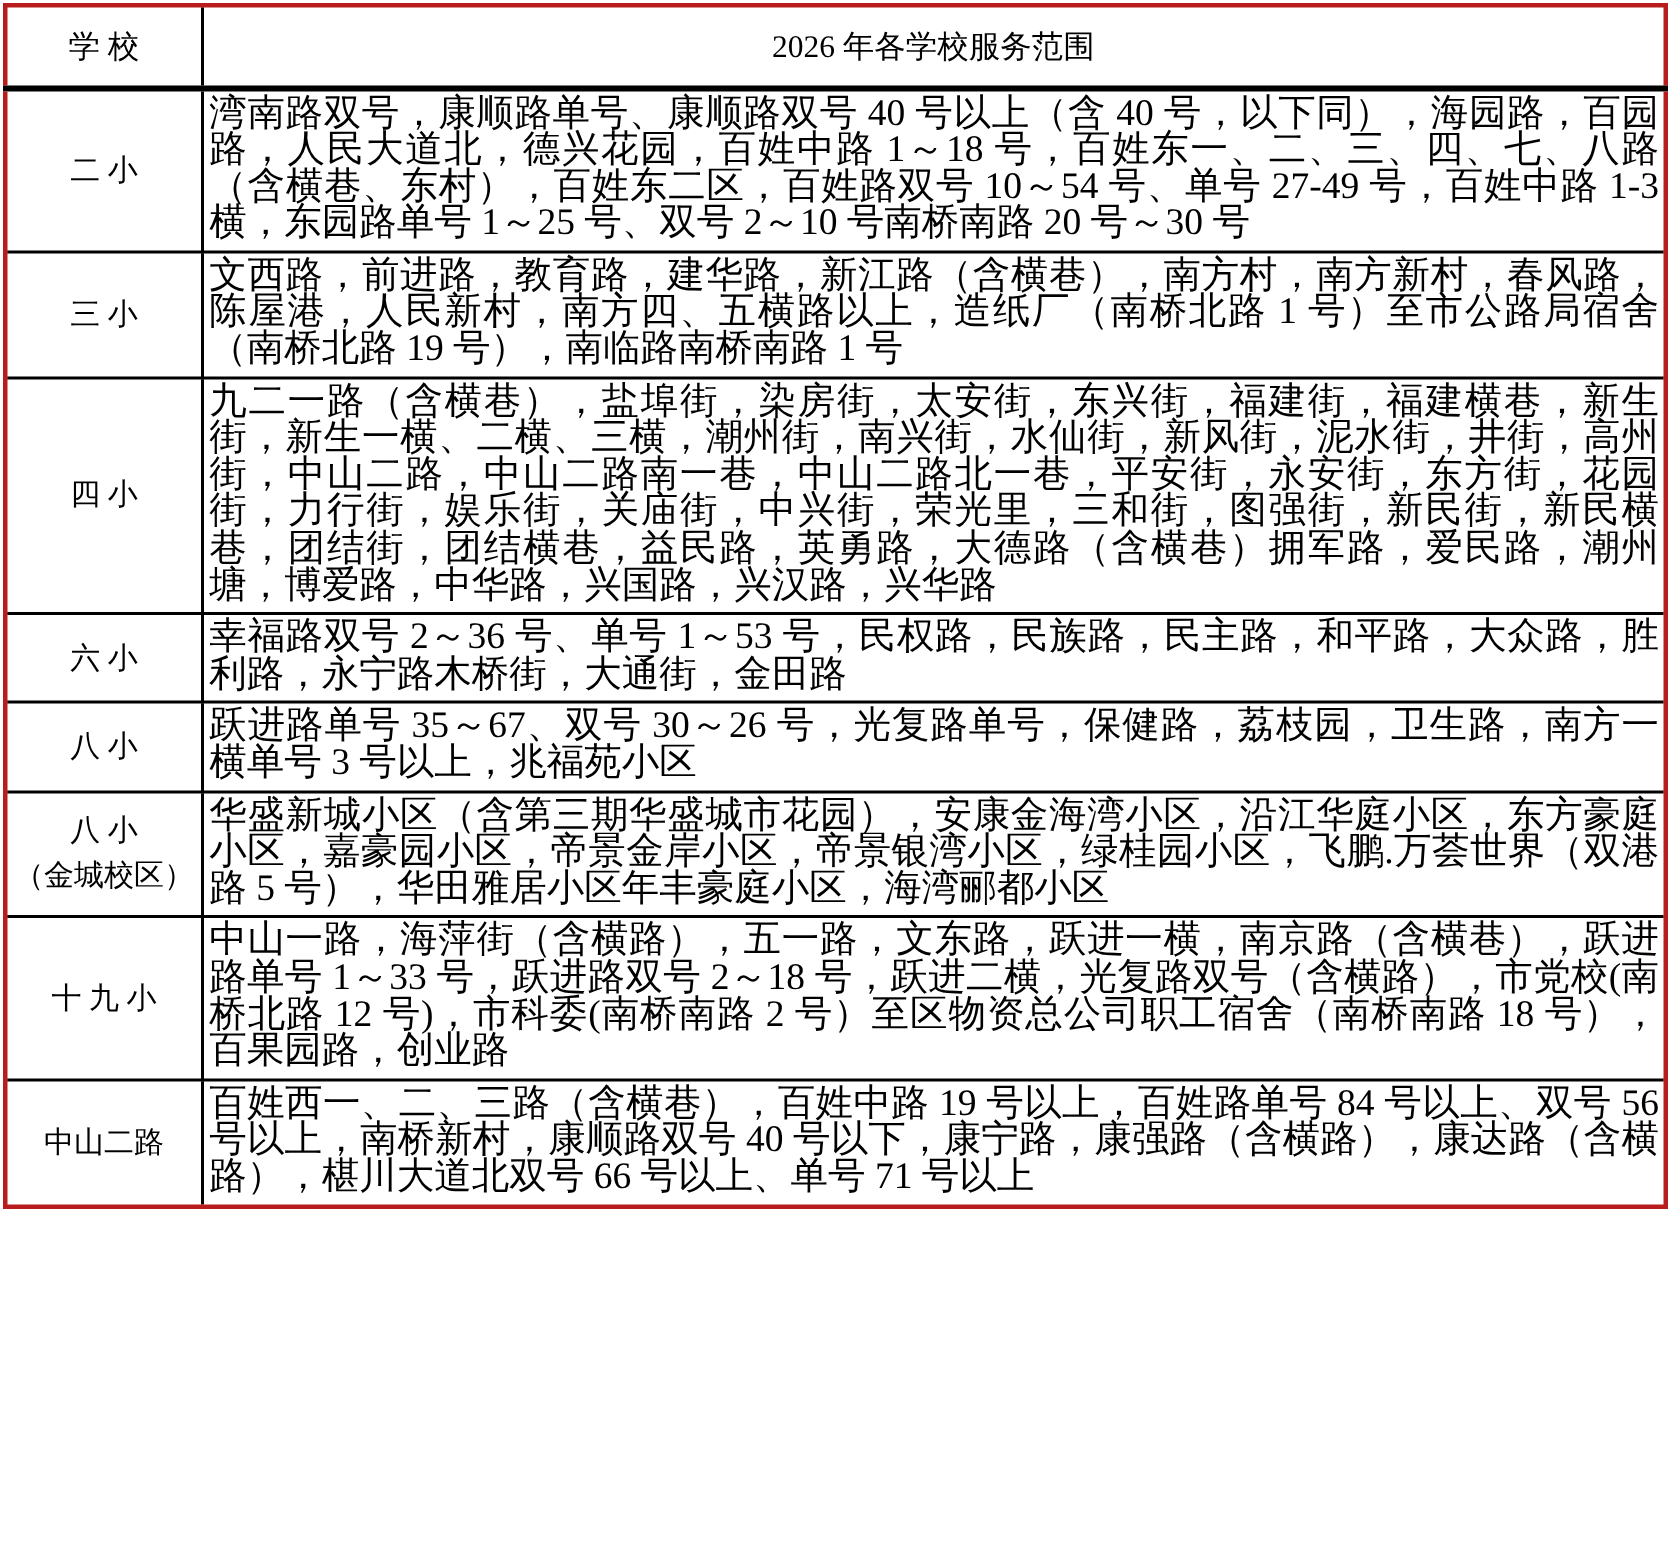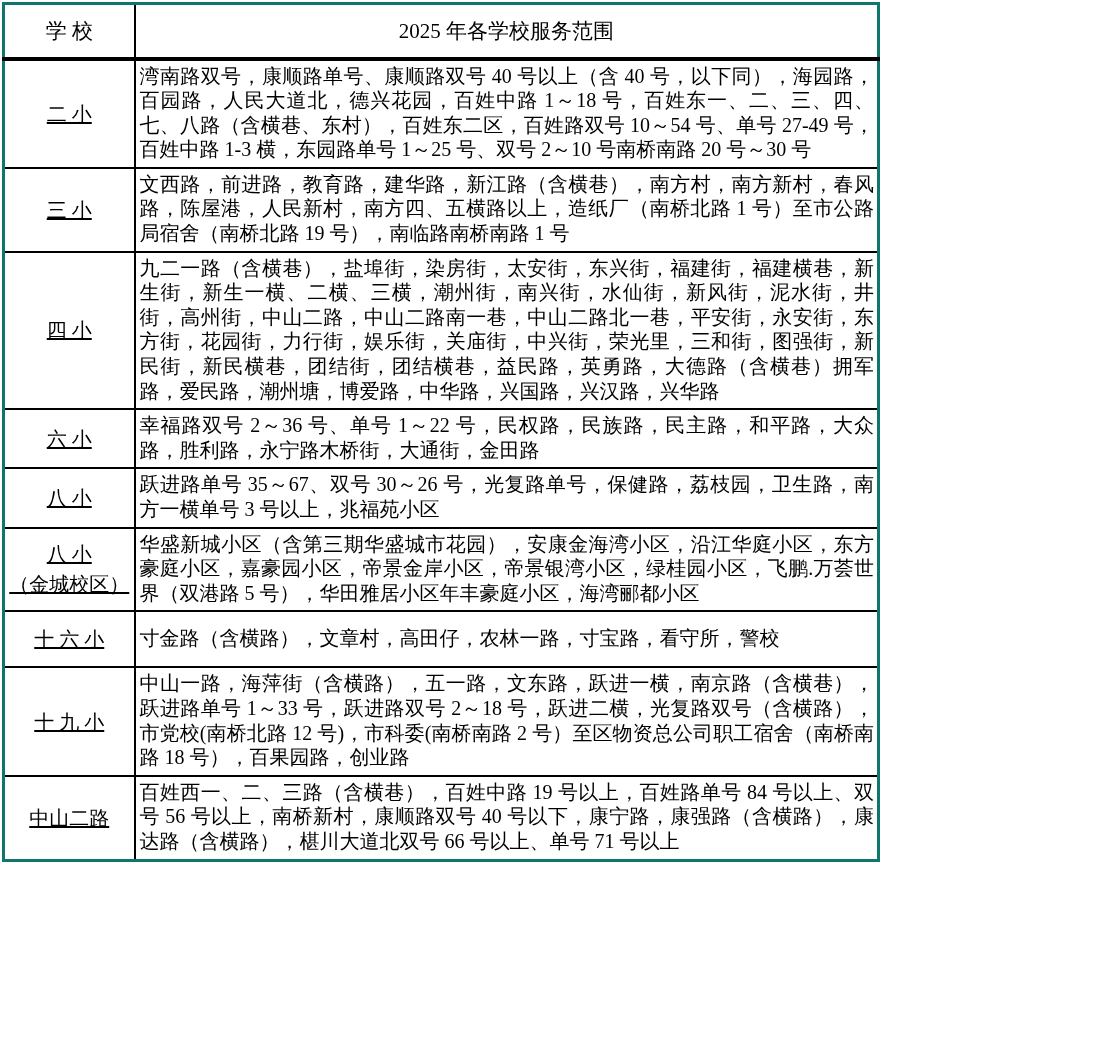--- a/index.html
+++ b/index.html
@@ -4,103 +4,98 @@
 <style>
   * { margin: 0; padding: 0; box-sizing: border-box; }
   html, body {
     width: 1114px; height: 1037px;
     background: #ffffff;
     overflow: hidden;
     font-family: "Liberation Serif", "DejaVu Serif", serif;
     color: #000;
   }
   table.service-table {
-    width: 878px;
+    width: 1110px;
     margin: 2px 2px 0 2px;
     border-collapse: collapse;
     table-layout: fixed;
-    border: 3px solid #0f766e;
+    border: 3px solid #b91c1c;
   }
   col.c-school { width: 131px; }
   th, td { border: 2px solid #000; vertical-align: middle; }
   thead th {
     height: 55px;
     font-weight: normal;
     font-size: 21px;
     text-align: center;
     border-bottom: 4px solid #000;
   }
   td.school-cell {
     text-align: center;
     font-size: 20px;
     line-height: 30px;
     white-space: pre-line;
     padding: 2px 1px;
-    text-decoration: underline;
   }
   td.scope-cell {
-    font-size: 20px;
+    font-size: 25px;
     line-height: 24.6px;
     text-align: justify;
     padding: 3px 3px 5px 4px;
     word-break: break-all;
   }
   tbody tr { height: 56px; }
 </style>
 </head>
 <body>
 
 <table class="service-table">
   <colgroup>
     <col class="c-school">
     <col>
   </colgroup>
   <thead>
     <tr>
       <th>学 校</th>
-      <th>2025 年各学校服务范围</th>
+      <th>2026 年各学校服务范围</th>
     </tr>
   </thead>
   <tbody id="table-body">
   <tr>
     <td class="school-cell">二 小</td>
     <td class="scope-cell">湾南路双号，康顺路单号、康顺路双号 40 号以上（含 40 号，以下同），海园路，百园路，人民大道北，德兴花园，百姓中路 1～18 号，百姓东一、二、三、四、七、八路（含横巷、东村），百姓东二区，百姓路双号 10～54 号、单号 27-49 号，百姓中路 1-3 横，东园路单号 1～25 号、双号 2～10 号南桥南路 20 号～30 号</td>
   </tr>
 
   <tr>
     <td class="school-cell">三 小</td>
     <td class="scope-cell">文西路，前进路，教育路，建华路，新江路（含横巷），南方村，南方新村，春风路，陈屋港，人民新村，南方四、五横路以上，造纸厂（南桥北路 1 号）至市公路局宿舍（南桥北路 19 号），南临路南桥南路 1 号</td>
   </tr>
 
   <tr>
     <td class="school-cell">四 小</td>
     <td class="scope-cell">九二一路（含横巷），盐埠街，染房街，太安街，东兴街，福建街，福建横巷，新生街，新生一横、二横、三横，潮州街，南兴街，水仙街，新风街，泥水街，井街，高州街，中山二路，中山二路南一巷，中山二路北一巷，平安街，永安街，东方街，花园街，力行街，娱乐街，关庙街，中兴街，荣光里，三和街，图强街，新民街，新民横巷，团结街，团结横巷，益民路，英勇路，大德路（含横巷）拥军路，爱民路，潮州塘，博爱路，中华路，兴国路，兴汉路，兴华路</td>
   </tr>
 
   <tr>
     <td class="school-cell">六 小</td>
-    <td class="scope-cell">幸福路双号 2～36 号、单号 1～22 号，民权路，民族路，民主路，和平路，大众路，胜利路，永宁路木桥街，大通街，金田路</td>
+    <td class="scope-cell">幸福路双号 2～36 号、单号 1～53 号，民权路，民族路，民主路，和平路，大众路，胜利路，永宁路木桥街，大通街，金田路</td>
   </tr>
 
   <tr>
     <td class="school-cell">八 小</td>
     <td class="scope-cell">跃进路单号 35～67、双号 30～26 号，光复路单号，保健路，荔枝园，卫生路，南方一横单号 3 号以上，兆福苑小区</td>
   </tr>
 
   <tr>
     <td class="school-cell">八 小
 （金城校区）</td>
     <td class="scope-cell">华盛新城小区（含第三期华盛城市花园），安康金海湾小区，沿江华庭小区，东方豪庭小区，嘉豪园小区，帝景金岸小区，帝景银湾小区，绿桂园小区，飞鹏.万荟世界（双港路 5 号），华田雅居小区年丰豪庭小区，海湾郦都小区</td>
   </tr>
 
 
-  <tr>
-    <td class="school-cell">十 六 小</td>
-    <td class="scope-cell">寸金路（含横路），文章村，高田仔，农林一路，寸宝路，看守所，警校</td>
-  </tr>
 
 
   <tr>
     <td class="school-cell">十 九 小</td>
     <td class="scope-cell">中山一路，海萍街（含横路），五一路，文东路，跃进一横，南京路（含横巷），跃进路单号 1～33 号，跃进路双号 2～18 号，跃进二横，光复路双号（含横路），市党校(南桥北路 12 号)，市科委(南桥南路 2 号）至区物资总公司职工宿舍（南桥南路 18 号），百果园路，创业路</td>
   </tr>
 
 
   <tr>
     <td class="school-cell">中山二路</td>

